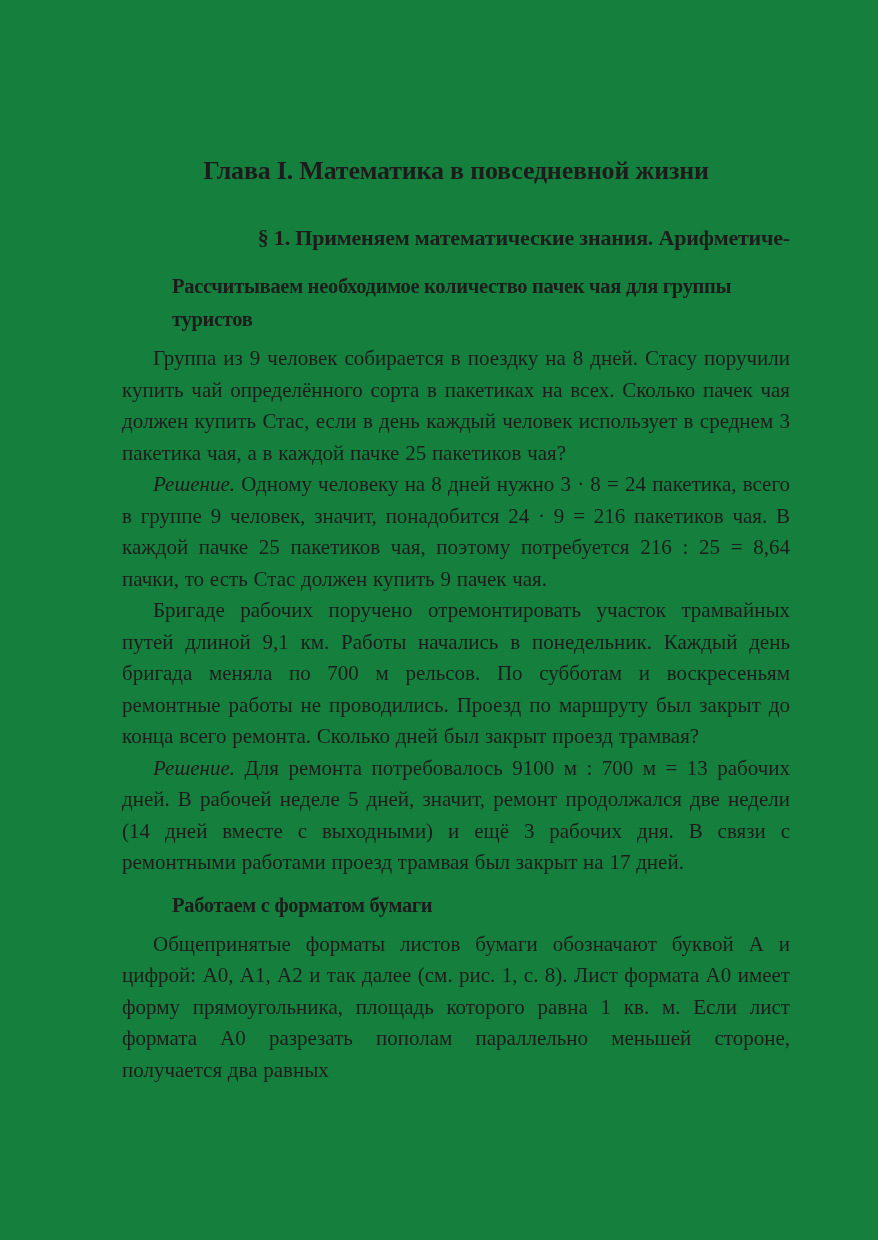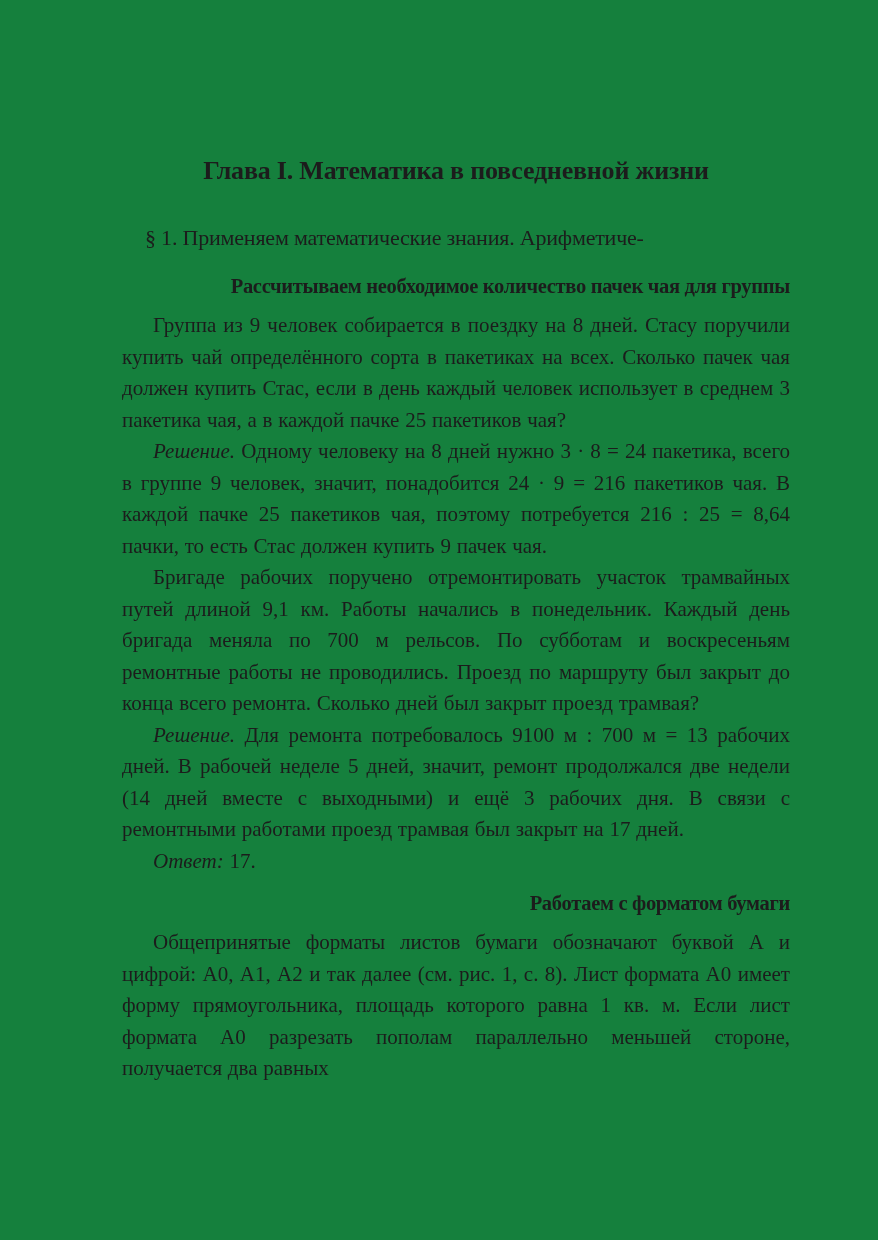--- a/index.html
+++ b/index.html
@@ -23,37 +23,38 @@
     font-size: 26px;
     font-weight: bold;
     line-height: 30px;
     text-align: center;
     white-space: nowrap;
     margin: 0 0 34px 0;
     letter-spacing: -0.2px;
   }
   .section-heading {
     font-size: 22px;
-    font-weight: normal;
+    font-weight: bold;
     line-height: 35px;
     margin: 0 0 15px 23px;
     padding-left: 37px;
     letter-spacing: -0.2px;
+    text-align: right;
   }
   .section-heading .hline { display: block; white-space: nowrap; }
   .section-heading .hline.first { text-indent: -37px; }
   .problem-title {
     font-size: 20.5px;
     font-weight: bold;
     line-height: 33px;
     margin: 10px 0 7px 50px;
     letter-spacing: -0.3px;
   }
   .problem-title.first { margin-top: 0; }
-  .problem-title .tline { display: block; white-space: nowrap; text-align: right; }
+  .problem-title .tline { display: block; white-space: nowrap; }
   p.body {
     margin: 0;
     font-size: 21px;
     line-height: 31.5px;
     text-align: justify;
     text-indent: 31px;
     word-spacing: 0.5px;
   }
   p.body .lead { }
 </style>
@@ -63,26 +64,26 @@
 <div class="page">
 
   <h1 class="chapter-title">Глава I. Математика в повседневной жизни</h1>
 
   <h2 class="section-heading">
     <span class="hline first">§ 1. Применяем математические знания. Арифметиче-</span>
   </h2>
 
   <h3 class="problem-title first">
     <span class="tline">Рассчитываем необходимое количество пачек чая для группы</span>
+    <span class="tline">туристов</span>
   </h3>
   <p class="body">Группа из 9 человек собирается в поездку на 8 дней. Стасу поручили купить чай определённого сорта в пакетиках на всех. Сколько пачек чая должен купить Стас, если в день каждый человек использует в среднем 3 пакетика чая, а в каждой пачке 25 пакетиков чая?</p>
   <p class="body"><i class="lead">Решение.</i> <span>Одному человеку на 8 дней нужно 3 · 8 = 24 пакетика, всего в группе 9 человек, значит, понадобится 24 · 9 = 216 пакетиков чая. В каждой пачке 25 пакетиков чая, поэтому потребуется 216 : 25 = 8,64 пачки, то есть Стас должен купить 9 пачек чая.</span></p>
 
   <p class="body">Бригаде рабочих поручено отремонтировать участок трамвайных путей длиной 9,1 км. Работы начались в понедельник. Каждый день бригада меняла по 700 м рельсов. По субботам и воскресеньям ремонтные работы не проводились. Проезд по маршруту был закрыт до конца всего ремонта. Сколько дней был закрыт проезд трамвая?</p>
   <p class="body"><i class="lead">Решение.</i> <span>Для ремонта потребовалось 9100 м : 700 м = 13 рабочих дней. В рабочей неделе 5 дней, значит, ремонт продолжался две недели (14 дней вместе с выходными) и ещё 3 рабочих дня. В связи с ремонтными работами проезд трамвая был закрыт на 17 дней.</span></p>
-  <p class="body"><i class="lead">Ответ:</i> <span>17.</span></p>
 
   <h3 class="problem-title">
     <span class="tline">Работаем с форматом бумаги</span>
   </h3>
   <p class="body">Общепринятые форматы листов бумаги обозначают буквой А и цифрой: А0, А1, А2 и так далее (см. рис. 1, с. 8). Лист формата А0 имеет форму прямоугольника, площадь которого равна 1 кв. м. Если лист формата А0 разрезать пополам параллельно меньшей стороне, получается два равных</p>
 
 </div>
 
 </body></html>

